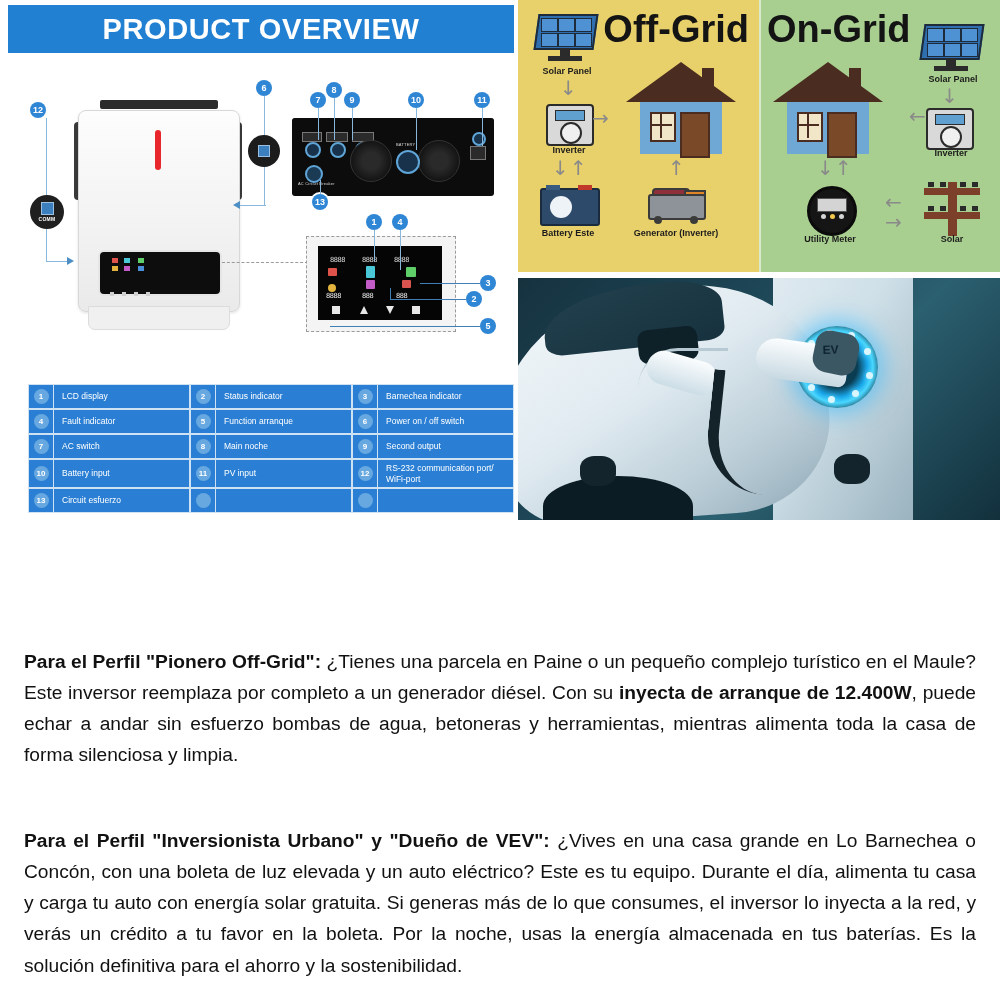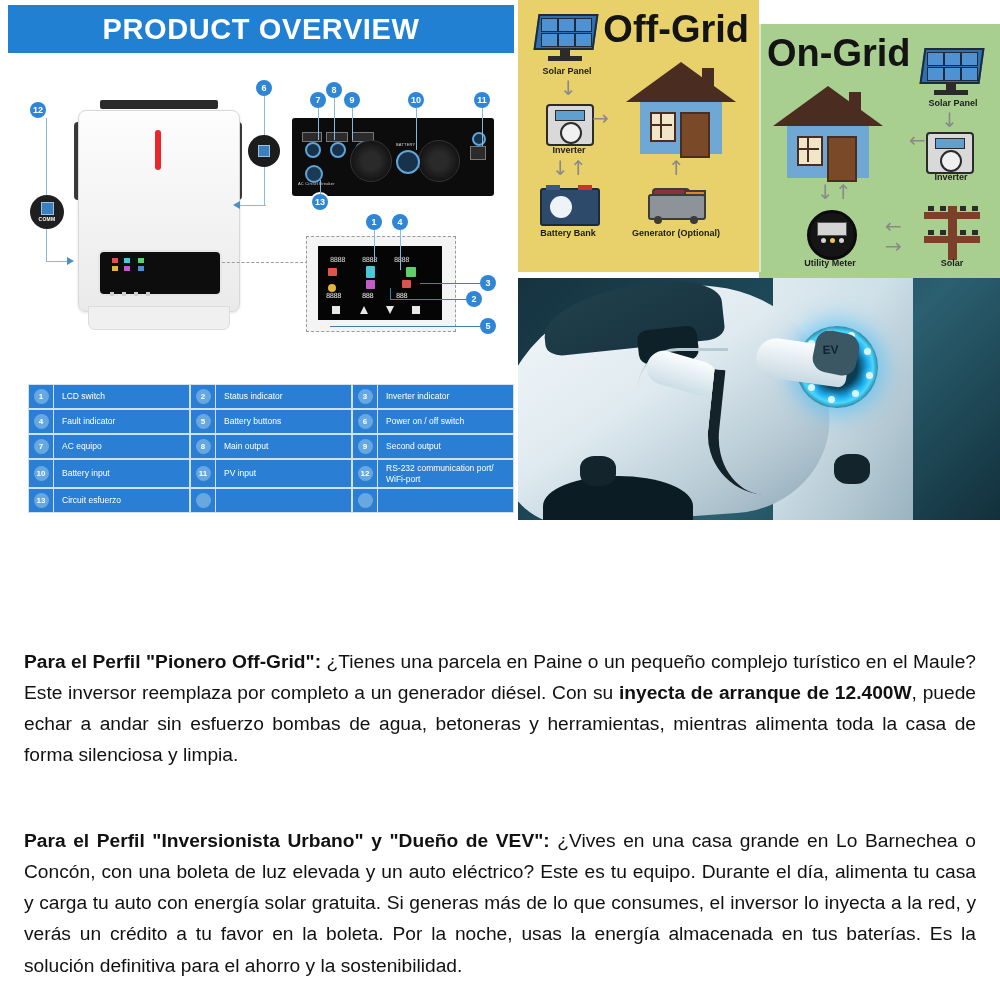--- a/index.html
+++ b/index.html
@@ -90,21 +90,21 @@
     width:15px;height:15px;border-radius:50%;background:#67a8e0;color:#ffffff;
     font-size:8px;display:flex;align-items:center;justify-content:center;font-weight:bold;
   }
   .ltxt{flex:1;color:#ffffff;font-size:8.5px;padding-left:8px;line-height:1.25;}
   .lcell.empty{background:#2a7fd4;}
 
   
   #grid-diagram{position:absolute;left:518px;top:0;width:482px;height:272px;display:flex;}
   .gd-half{position:relative;width:50%;height:100%;}
   .gd-off{background:#e8d06a;}
-  .gd-on{background:#a8cf8f;margin-top:24px;}
+  .gd-on{background:#a8cf8f;}
   .gd-title{position:absolute;top:8px;font-size:38px;font-weight:bold;color:#141414;font-family:"Liberation Sans",sans-serif;}
   .gd-lbl{position:absolute;font-size:9px;font-weight:bold;color:#1c1c1c;text-align:center;}
   .solarpanel{position:absolute;width:60px;height:36px;}
   .solarpanel .glass{position:absolute;inset:0;background:#2f6fb0;border:2px solid #1d2b3a;transform:skewX(-8deg);}
   .solarpanel .cell{position:absolute;background:#4f92d4;border:1px solid #1d2b3a;}
   .solarpanel .stand{position:absolute;left:24px;top:34px;width:10px;height:10px;background:#2b2b2b;}
   .solarpanel .foot{position:absolute;left:12px;top:42px;width:34px;height:5px;background:#2b2b2b;}
   .house{position:absolute;width:110px;height:92px;}
   .house .roof{position:absolute;left:0;top:0;width:0;height:0;border-left:55px solid transparent;border-right:55px solid transparent;border-bottom:40px solid #4a2d20;}
   .house .chim{position:absolute;left:76px;top:6px;width:12px;height:26px;background:#4a2d20;}
@@ -316,67 +316,67 @@
     <span>5</span>
     </div>
   <div class="lead h" style="left:330px;top:326px;width:150px;background:#3f7fb5;"></div>
 
   <div id="legend-table">
     <div class="lrow">
       <div class="lcell" style="width:162px;">
         <div class="lnum">
             <span>1</span>
           </div>
-        <div class="ltxt">LCD switch</div>
+        <div class="ltxt">LCD display</div>
       </div>
       <div class="lcell" style="width:162px;">
         <div class="lnum">
             <span>2</span>
           </div>
         <div class="ltxt">Status indicator</div>
       </div>
       <div class="lcell" style="width:162px;">
         <div class="lnum">
             <span>3</span>
           </div>
-        <div class="ltxt">Inverter indicator</div>
+        <div class="ltxt">Barnechea indicator</div>
       </div>
     </div>
     <div class="lrow">
       <div class="lcell" style="width:162px;">
         <div class="lnum">
             <span>4</span>
           </div>
         <div class="ltxt">Fault indicator</div>
       </div>
       <div class="lcell" style="width:162px;">
         <div class="lnum">
             <span>5</span>
           </div>
-        <div class="ltxt">Battery buttons</div>
+        <div class="ltxt">Function arranque</div>
       </div>
       <div class="lcell" style="width:162px;">
         <div class="lnum">
             <span>6</span>
           </div>
         <div class="ltxt">Power on / off switch</div>
       </div>
     </div>
     <div class="lrow">
       <div class="lcell" style="width:162px;">
         <div class="lnum">
             <span>7</span>
           </div>
-        <div class="ltxt">AC equipo</div>
+        <div class="ltxt">AC switch</div>
       </div>
       <div class="lcell" style="width:162px;">
         <div class="lnum">
             <span>8</span>
           </div>
-        <div class="ltxt">Main output</div>
+        <div class="ltxt">Main noche</div>
       </div>
       <div class="lcell" style="width:162px;">
         <div class="lnum">
             <span>9</span>
           </div>
         <div class="ltxt">Second output</div>
       </div>
     </div>
     <div class="lrow">
       <div class="lcell tall" style="width:162px;">
@@ -446,41 +446,41 @@
     </div>
     <div class="gd-lbl" style="left:16px;top:145px;width:70px;">Inverter</div>
     <div class="ar" style="left:34px;top:158px;">↓</div>
     <div class="ar" style="left:52px;top:158px;">↑</div>
 
     <div class="battery-ic" style="left:22px;top:188px;">
       <div class="top"></div>
         <div class="top2"></div>
         <div class="circ"></div>
     </div>
-    <div class="gd-lbl" style="left:8px;top:228px;width:84px;">Battery Bank</div>
+    <div class="gd-lbl" style="left:8px;top:228px;width:84px;">Battery Este</div>
 
     <div class="house" style="left:108px;top:62px;">
       <div class="roof"></div>
         <div class="chim"></div>
         <div class="wall"></div>
       <div class="win"></div>
         <div class="winbar-v"></div>
         <div class="winbar-h"></div>
         <div class="door"></div>
     </div>
     <div class="ar" style="left:74px;top:108px;">→</div>
 
     <div class="gen-ic" style="left:128px;top:186px;">
       <div class="tank"></div>
         <div class="org"></div>
         <div class="bod"></div>
       <div class="w1" style="left:8px;"></div>
         <div class="w2" style="left:44px;"></div>
     </div>
-    <div class="gd-lbl" style="left:104px;top:228px;width:108px;">Generator (Optional)</div>
+    <div class="gd-lbl" style="left:104px;top:228px;width:108px;">Generator (Inverter)</div>
     <div class="ar" style="left:150px;top:158px;">↑</div>
   </div>
 
   <div class="gd-half gd-on">
     <div class="gd-title" style="left:8px;">On-Grid</div>
 
     <div class="solarpanel" style="right:18px;top:24px;">
       <div class="glass"></div>
       <div class="cell" style="left:5px;top:4px;width:15px;height:12px;"></div>
       <div class="cell" style="left:22px;top:4px;width:15px;height:12px;"></div>

